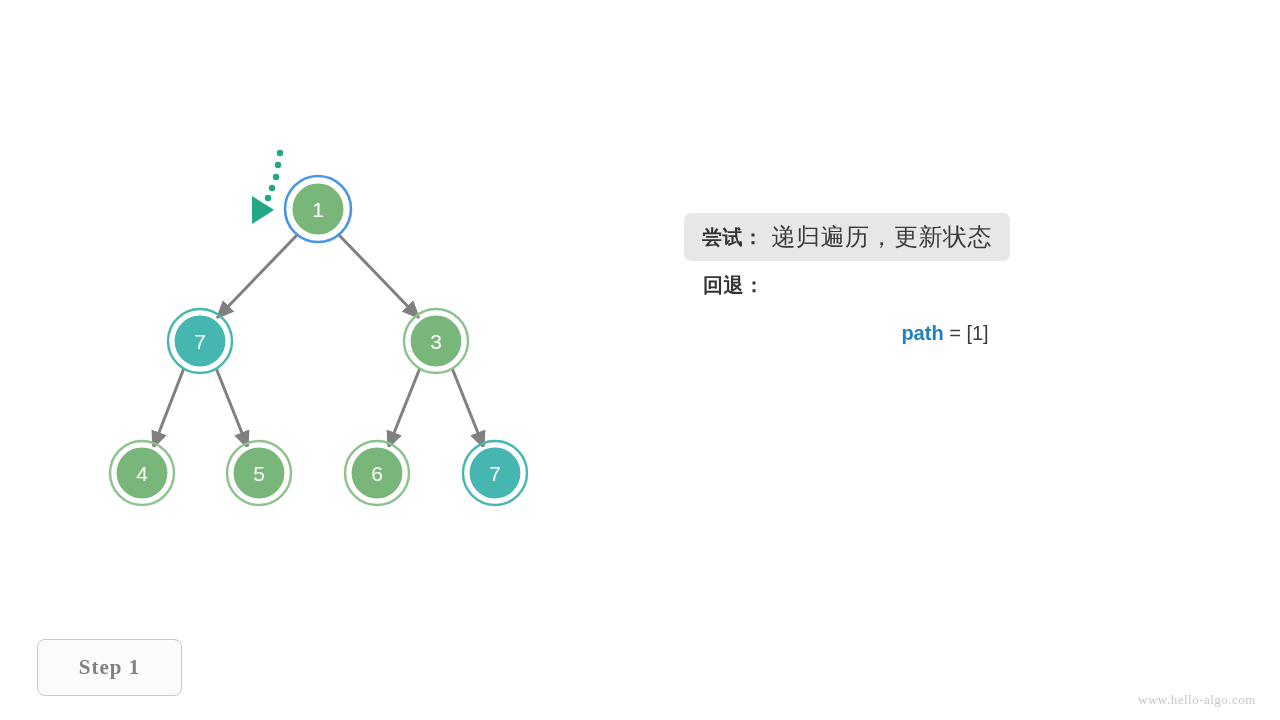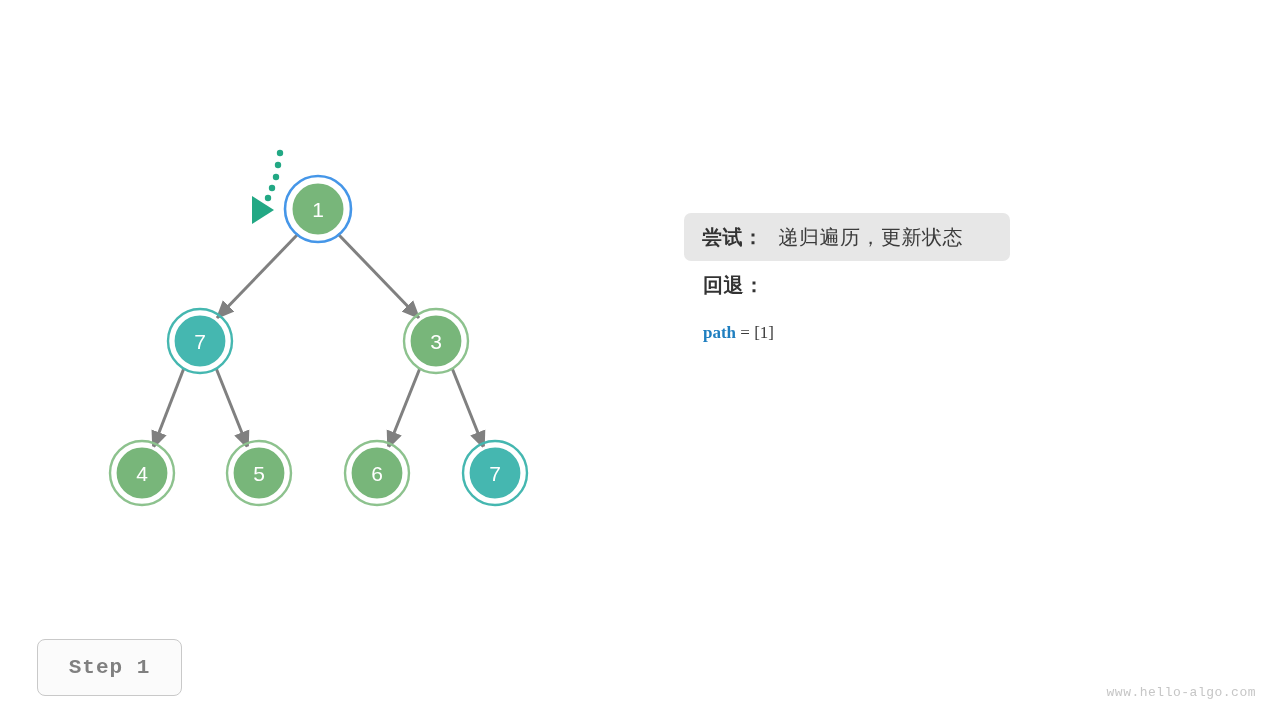--- a/index.html
+++ b/index.html
@@ -38,21 +38,20 @@
     left: 685px;
     top: 213px;
     width: 520px;
   }
 
   .info-line {
     height: 48px;
     display: flex;
     align-items: center;
     white-space: nowrap;
-    gap: 15px;
   }
 
   .info-line.highlighted {
     background: #e7e7e7;
     border-radius: 7px;
     padding: 0 18px;
     margin-left: -1px;
     width: 290px;
     box-sizing: content-box;
   }
@@ -65,34 +64,35 @@
     font-family: "Liberation Sans", "DejaVu Sans", sans-serif;
     font-weight: bold;
     font-size: 20px;
     color: #333333;
     letter-spacing: 0.5px;
   }
 
   .cn-text {
     font-family: "Liberation Sans", "DejaVu Sans", sans-serif;
     font-weight: normal;
-    font-size: 20px;
+    font-size: 24px;
     color: #3b3b3b;
     letter-spacing: 0.5px;
-    margin-left: 0;
+    margin-left: 8px;
   }
 
   .code-line {
     height: 48px;
     display: flex;
     align-items: center;
     padding: 0 18px;
     white-space: pre;
-    font-family: Liberation Serif, serif;
-    font-size: 17px;
+    font-family: Liberation Sans, sans-serif;
+    font-size: 20px;
+    justify-content: center;
   }
 
   .code-var-path {
     font-weight: bold;
     color: #1f7fc0;
   }
 
   .code-var-res {
     font-weight: bold;
     color: #2d9b8b;
@@ -113,34 +113,34 @@
     left: 37px;
     top: 639px;
     width: 143px;
     height: 55px;
     border: 1px solid #c9c9c9;
     border-radius: 8px;
     background: #fbfbfb;
     display: flex;
     align-items: center;
     justify-content: center;
-    font-family: Liberation Mono, monospace;
+    font-family: Liberation Serif, serif;
     font-size: 21px;
     font-weight: bold;
     color: #808080;
     letter-spacing: 1px;
     text-align: right;
   }
 
   
   #watermark {
     position: absolute;
     right: 24px;
-    bottom: 20px;
-    font-family: Liberation Mono, monospace;
+    bottom: 12px;
+    font-family: Liberation Serif, serif;
     font-size: 13px;
     color: #c6c6c6;
     letter-spacing: 0.5px;
   }
 
   .node-label {
     font-family: "Liberation Sans", "DejaVu Sans", sans-serif;
     font-size: 21px;
     fill: #ffffff;
   }

